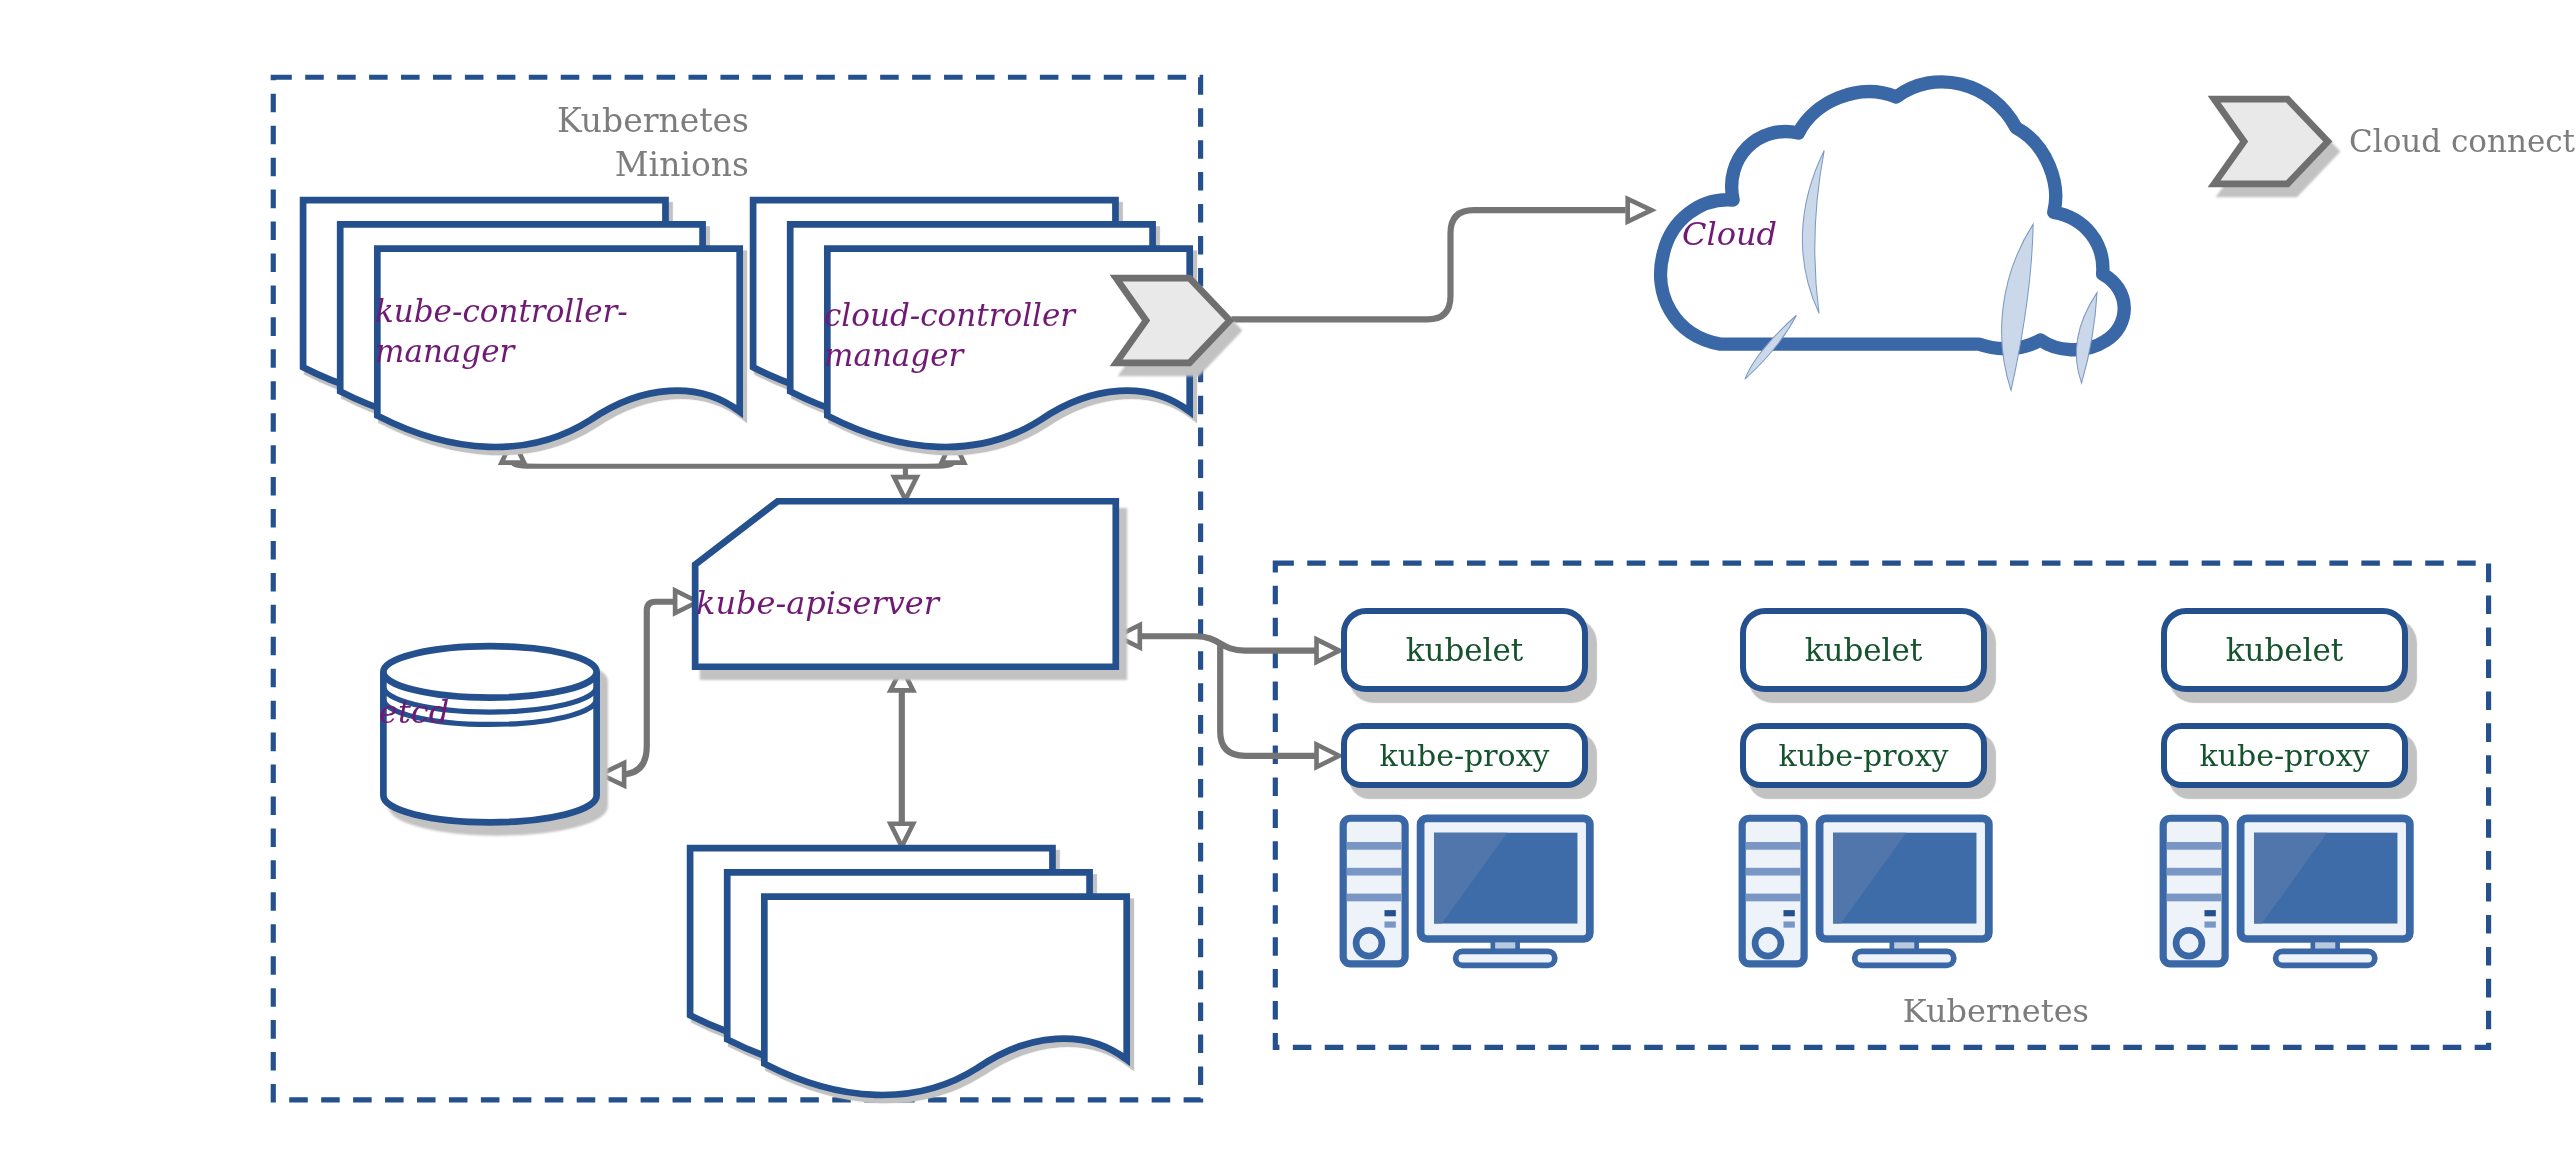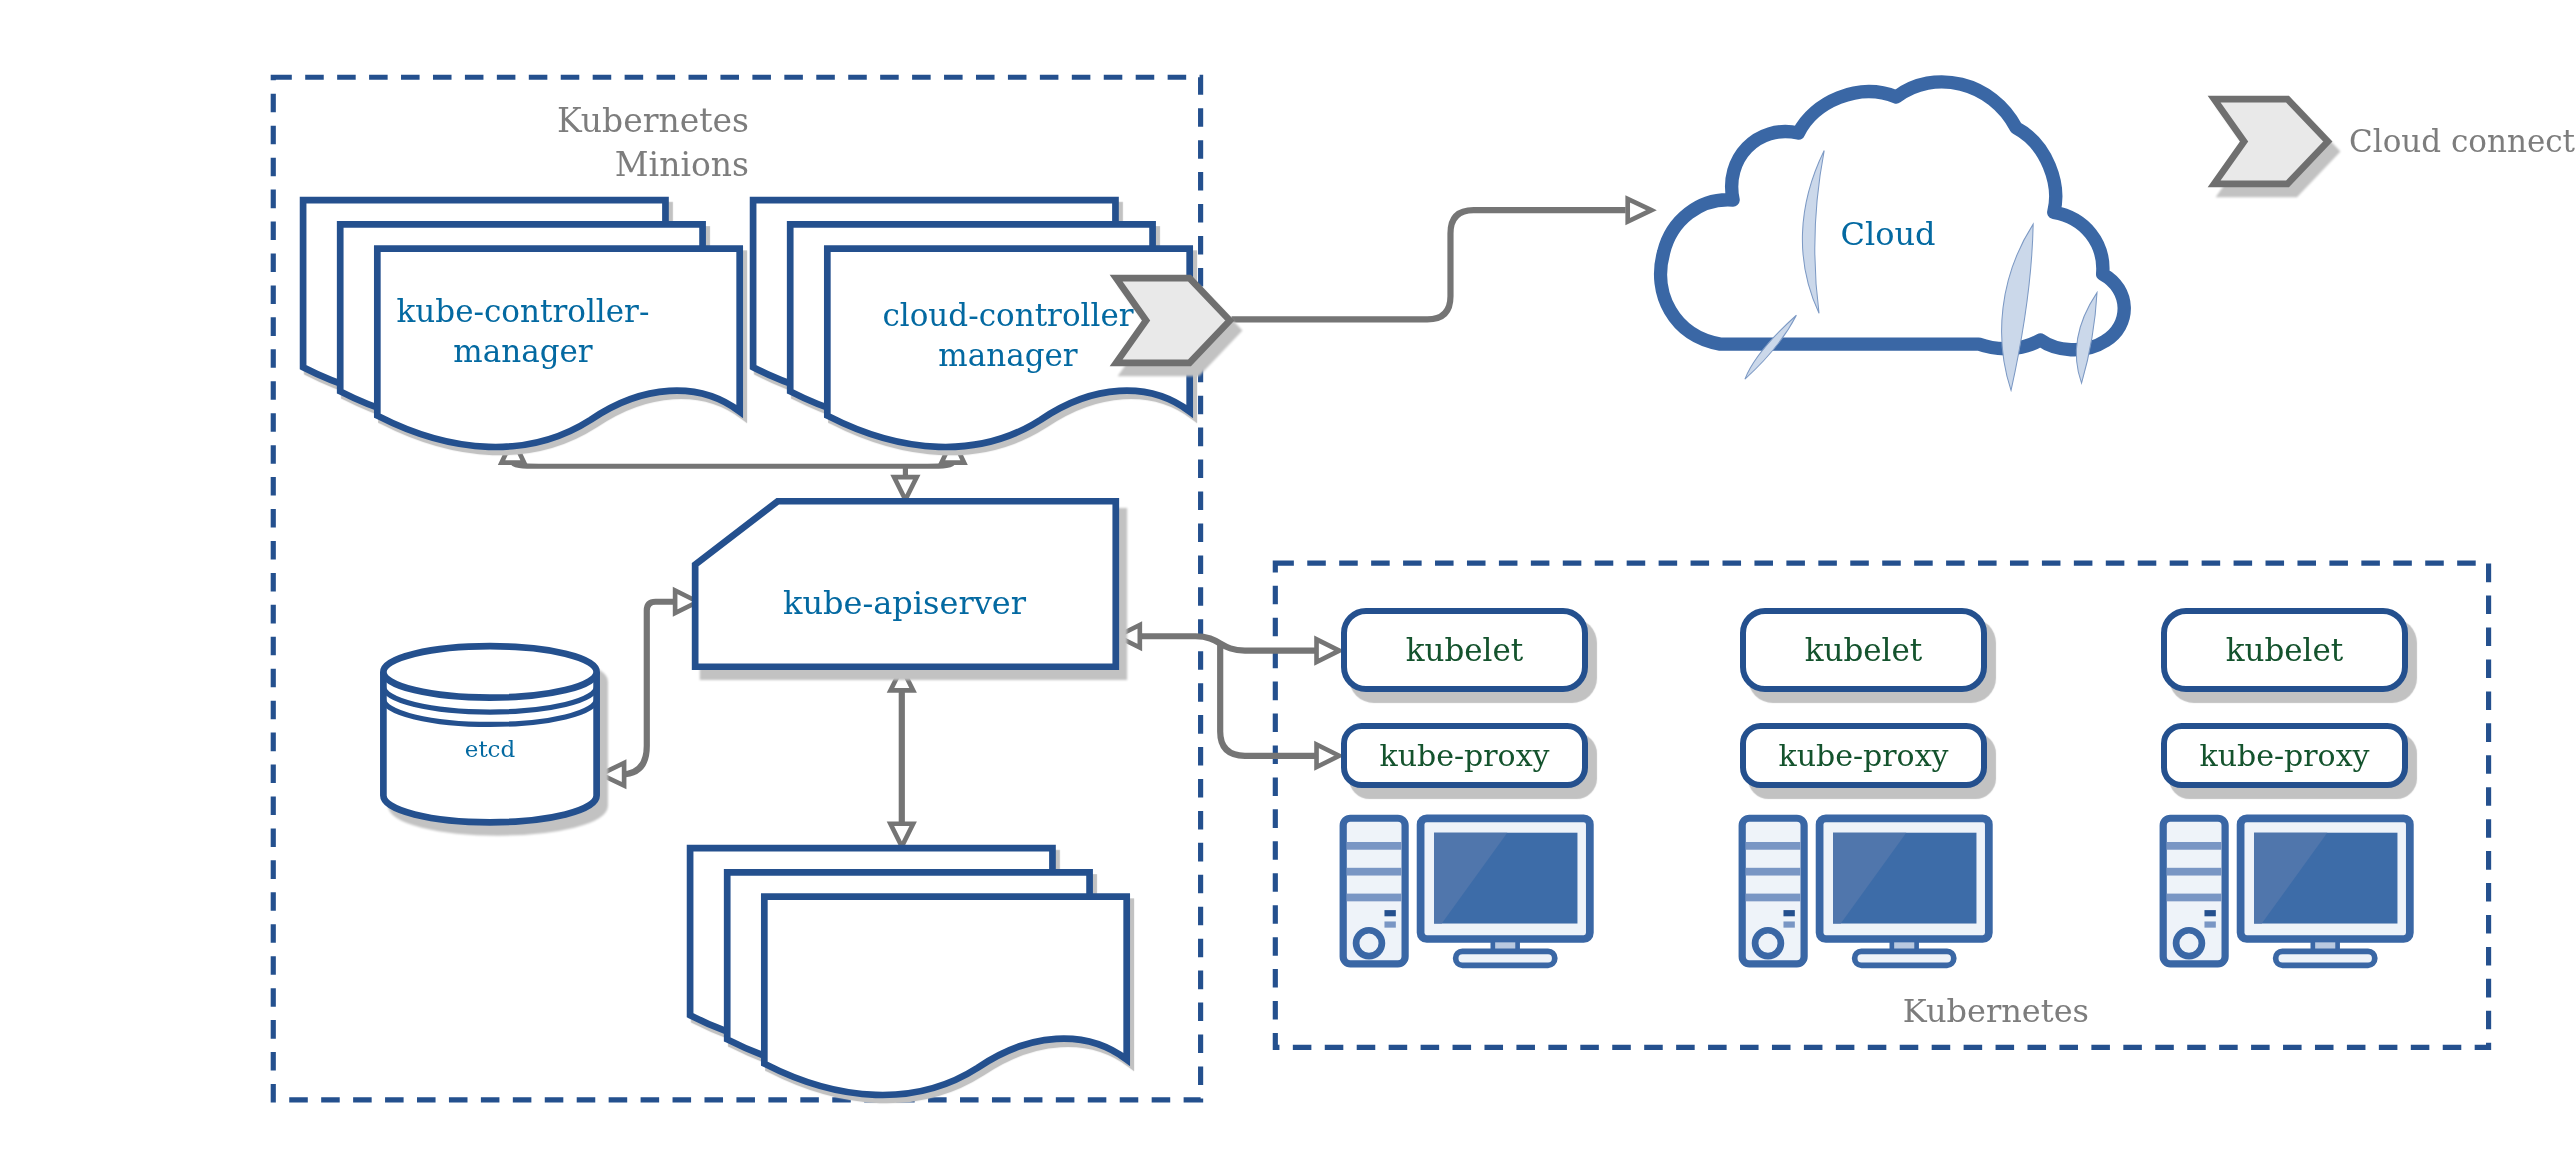--- a/index.html
+++ b/index.html
@@ -1,20 +1,20 @@
 <!DOCTYPE html>
 <html style="font-size:8.2px"><head>
 <meta charset="utf-8">
 <style>
   html,body{margin:0;padding:0;background:#ffffff;}
   #canvas{position:relative;width:2665px;height:1153px;background:#ffffff;overflow:hidden;
           font-family:"DejaVu Serif","Liberation Serif",serif;}
   *{box-sizing:border-box;}
   .abs{position:absolute;}
-  .lbl{color:#0369a1;text-align:center;}
+  .lbl{color:#701a75;text-align:left;font-style:italic;}
   .annot{color:#7D7D7D;text-align:right;line-height:1.32;}
   .doc-label{font-size:31px;line-height:1.3;display:flex;flex-direction:column;justify-content:center;z-index:15;}
   .shadowed{filter:drop-shadow(8.2px 10.3px 1px #c2c2c2);}
   .roundbox{background:#ffffff;border:6.7px solid #24508E;border-radius:25px;
             box-shadow:8.2px 10.3px 1px #c2c2c2;display:flex;align-items:center;justify-content:center;
             color:#14532d;z-index:10;}
   svg{overflow:visible;}
   .layer4{z-index:4;} .layer10{z-index:10;} .layer15{z-index:15;} .layer20{z-index:20;}
 </style>
 </head>
@@ -113,21 +113,21 @@
     <polygon points="10,135 170,12 826,12 826,333 10,333" fill="#ffffff" stroke="#24508E" stroke-width="13"></polygon>
   </svg>
   <div class="abs lbl doc-label" style="left:696px;top:537px;width:417px;height:134px;font-size:32px">kube-apiserver</div>
 
   <svg class="abs layer10 shadowed" style="left:379px;top:641px" width="222" height="188" viewBox="0 0 430 365">
     <path d="M8,60 V300 A207,52 0 0 0 422,300 V60" fill="#ffffff" stroke="#24508E" stroke-width="13"></path>
     <ellipse cx="215" cy="60" rx="207" ry="50" fill="#ffffff" stroke="#24508E" stroke-width="13"></ellipse>
     <path d="M8,88 A207,50 0 0 0 422,88" fill="none" stroke="#24508E" stroke-width="10"></path>
     <path d="M8,112 A207,50 0 0 0 422,112" fill="none" stroke="#24508E" stroke-width="10"></path>
   </svg>
-  <div class="abs lbl doc-label" style="left:379px;top:698px;width:222px;height:103px;font-size:23px">etcd</div>
+  <div class="abs lbl doc-label" style="left:379px;top:661px;width:222px;height:103px;font-size:32px">etcd</div>
 
   <svg class="abs layer10" style="left:687px;top:845px" width="450" height="263" viewBox="0 0 873 510">
     <use href="#docstack"></use>
   </svg>
 
   <svg class="abs layer10" style="left:1643px;top:72px" width="489" height="294" viewBox="0 0 950 570">
     <path d="M 150,528
              C 60,512 18,430 40,350
              C 55,288 110,243 175,248
              C 158,168 222,100 302,118

